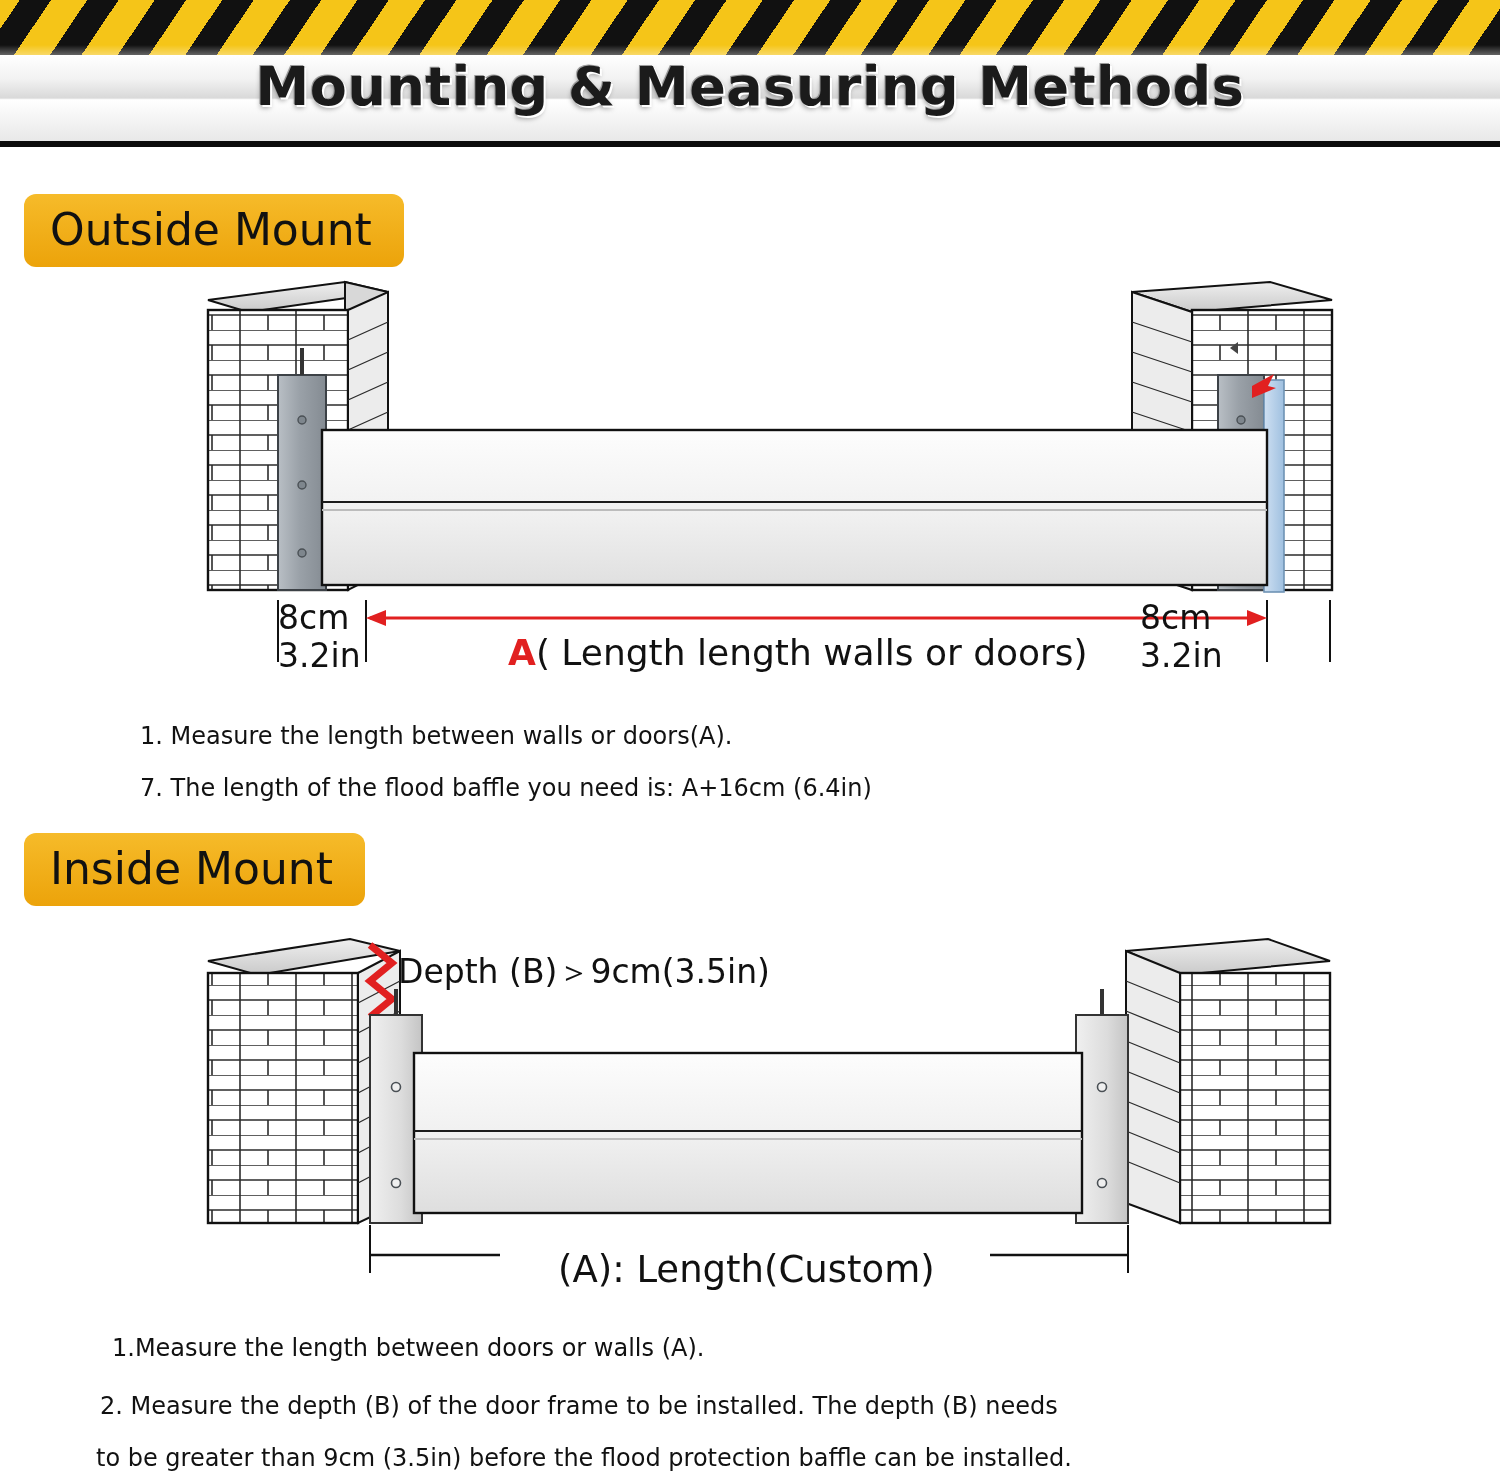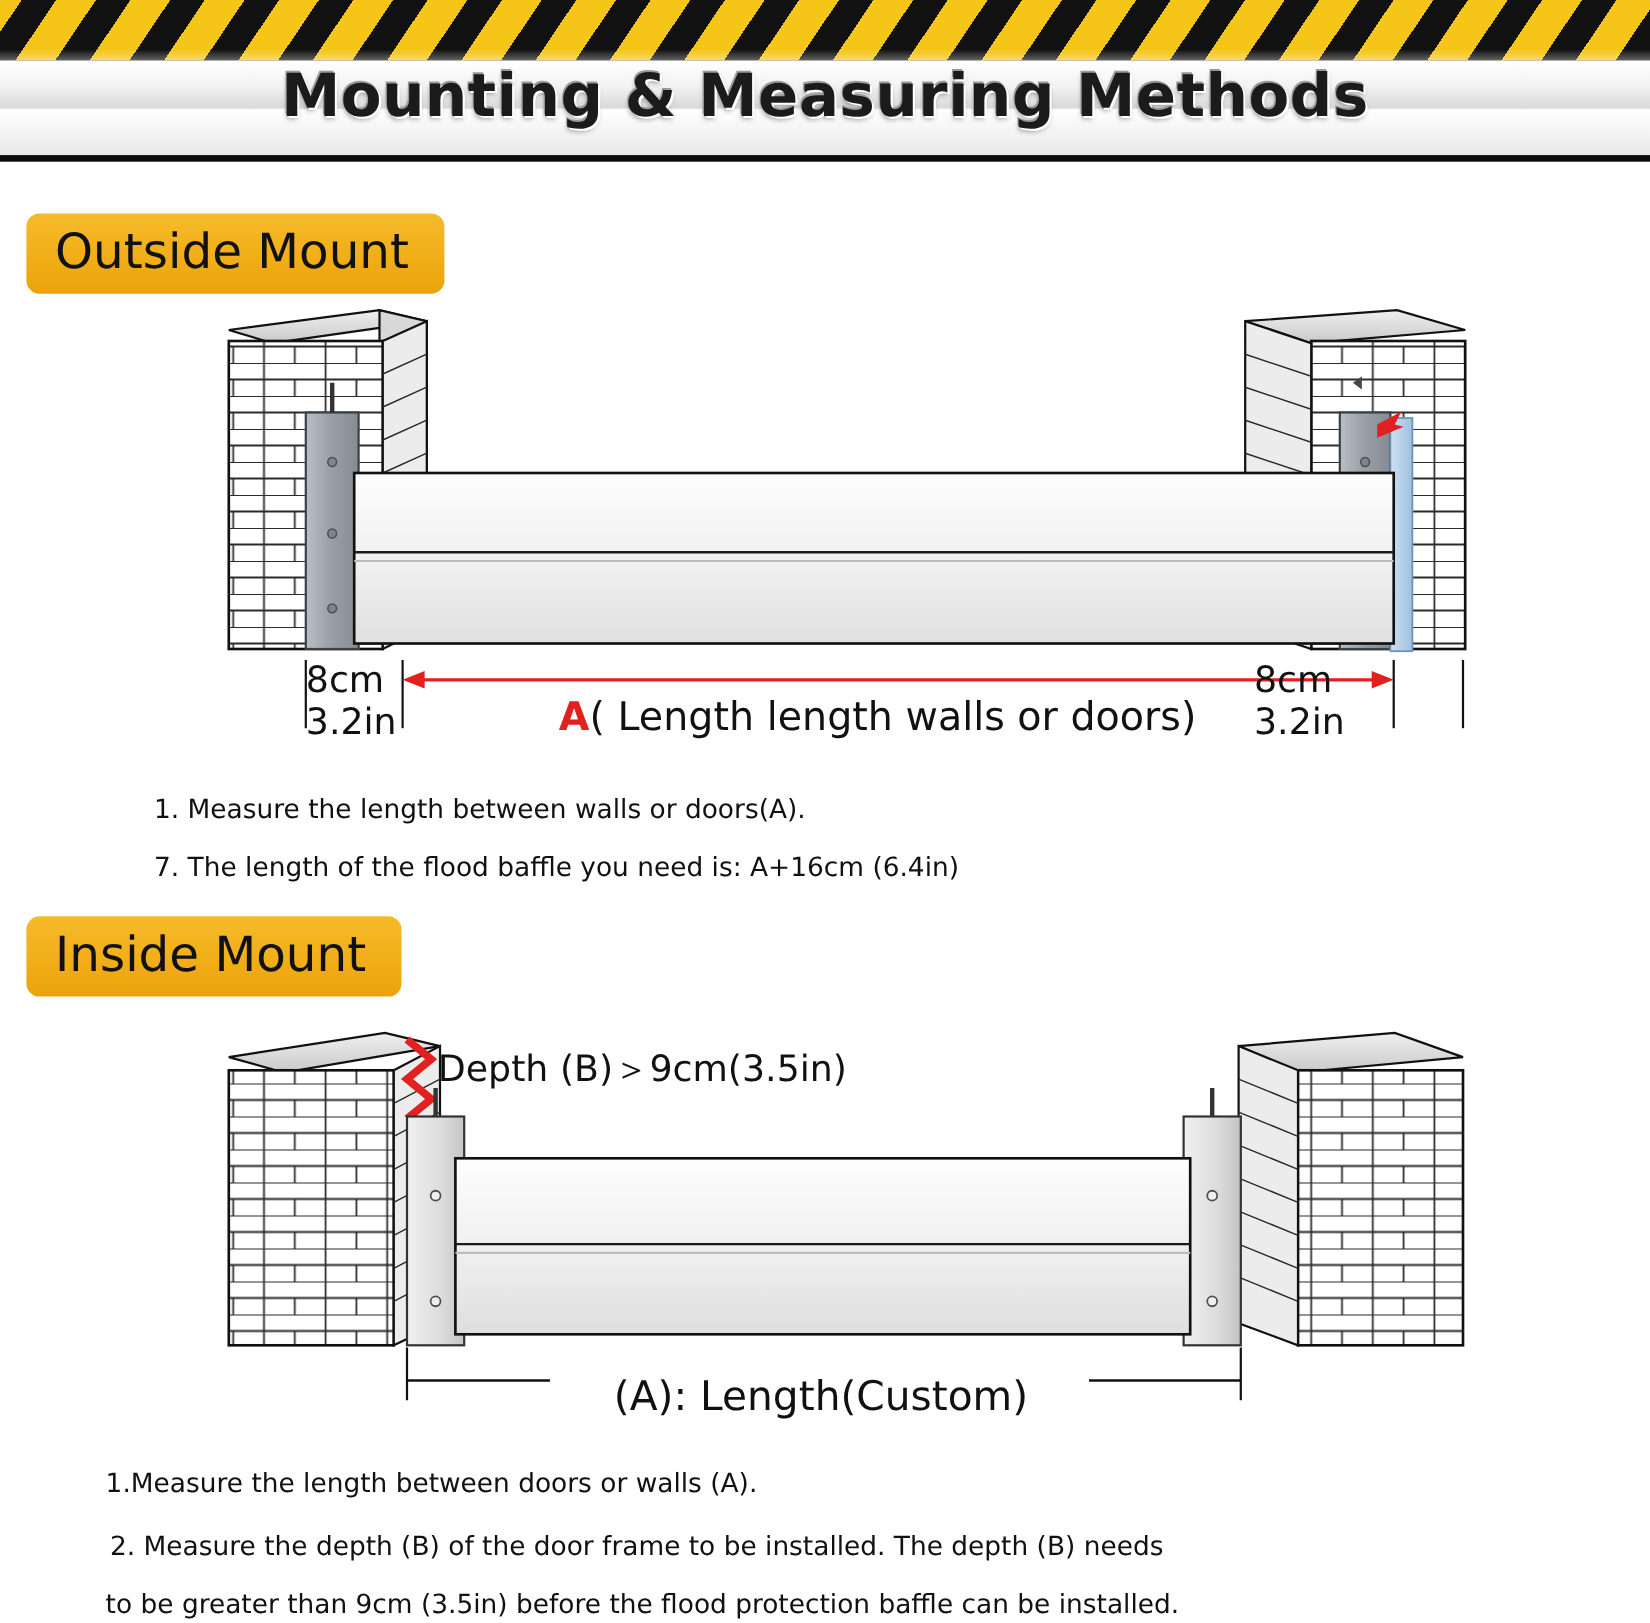--- a/index.html
+++ b/index.html
@@ -249,15 +249,15 @@
     <line x1="200" y1="300" x2="200" y2="348" stroke="#111" stroke-width="2"></line>
     <line x1="958" y1="300" x2="958" y2="348" stroke="#111" stroke-width="2"></line>
     <line x1="200" y1="330" x2="330" y2="330" stroke="#111" stroke-width="2.4"></line>
     <line x1="820" y1="330" x2="958" y2="330" stroke="#111" stroke-width="2.4"></line>
   </svg>
 </div>
 
 <div class="txt big-txt" style="left:398px; top:950px;">Depth (B)＞9cm(3.5in)</div>
 <div class="txt" style="left:558px; top:1248px; font-size:37px;">(A): Length(Custom)</div>
 
-<div class="txt step-txt" style="left:96px; top:1334px;">1.Measure the length between doors or walls (A).</div>
+<div class="txt step-txt" style="left:112px; top:1334px;">1.Measure the length between doors or walls (A).</div>
 <div class="txt step-txt" style="left:100px; top:1392px;">2. Measure the depth (B) of the door frame to be installed. The depth (B) needs</div>
 <div class="txt step-txt" style="left:96px; top:1432px;margin-top:12px;">to be greater than 9cm (3.5in) before the flood protection baffle can be installed.</div>
 
 </body></html>

